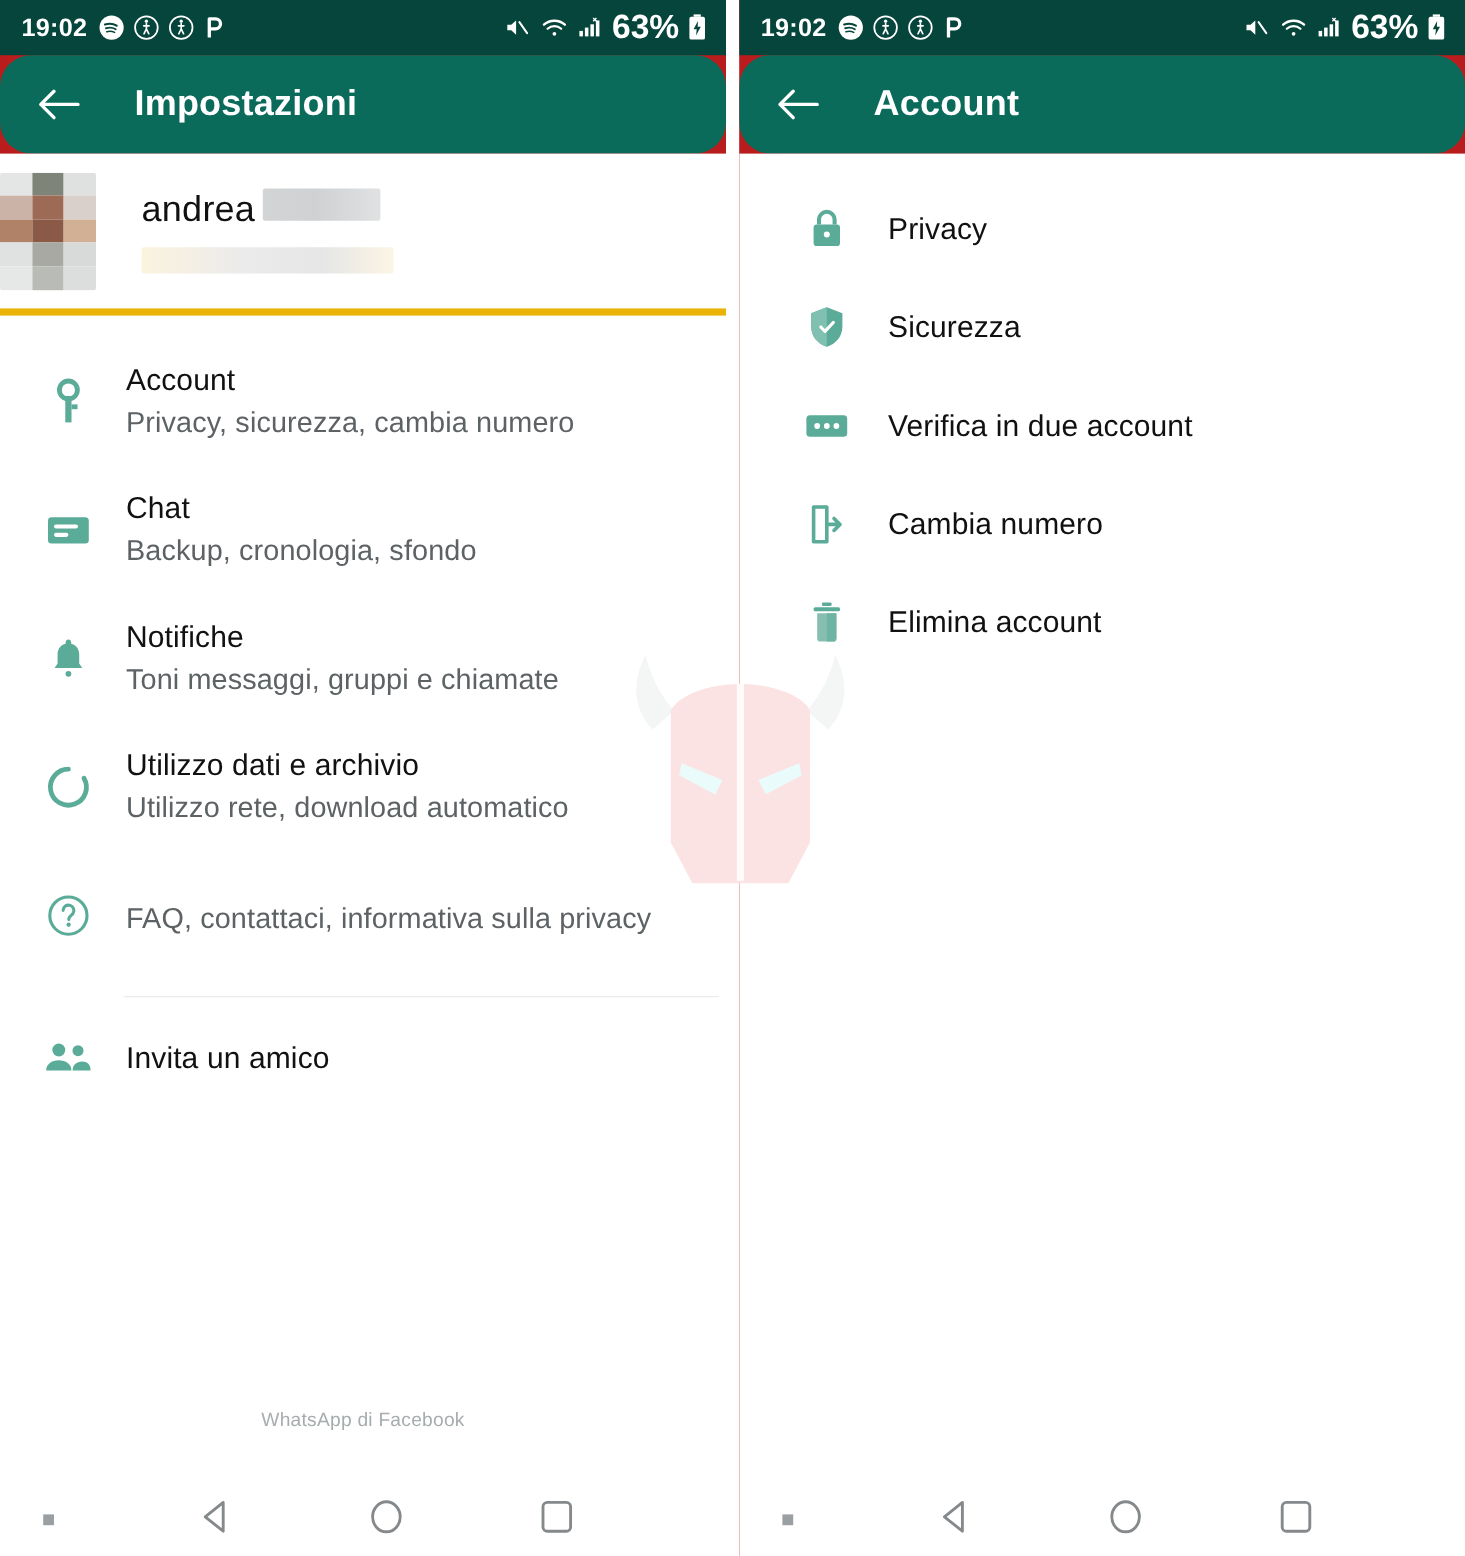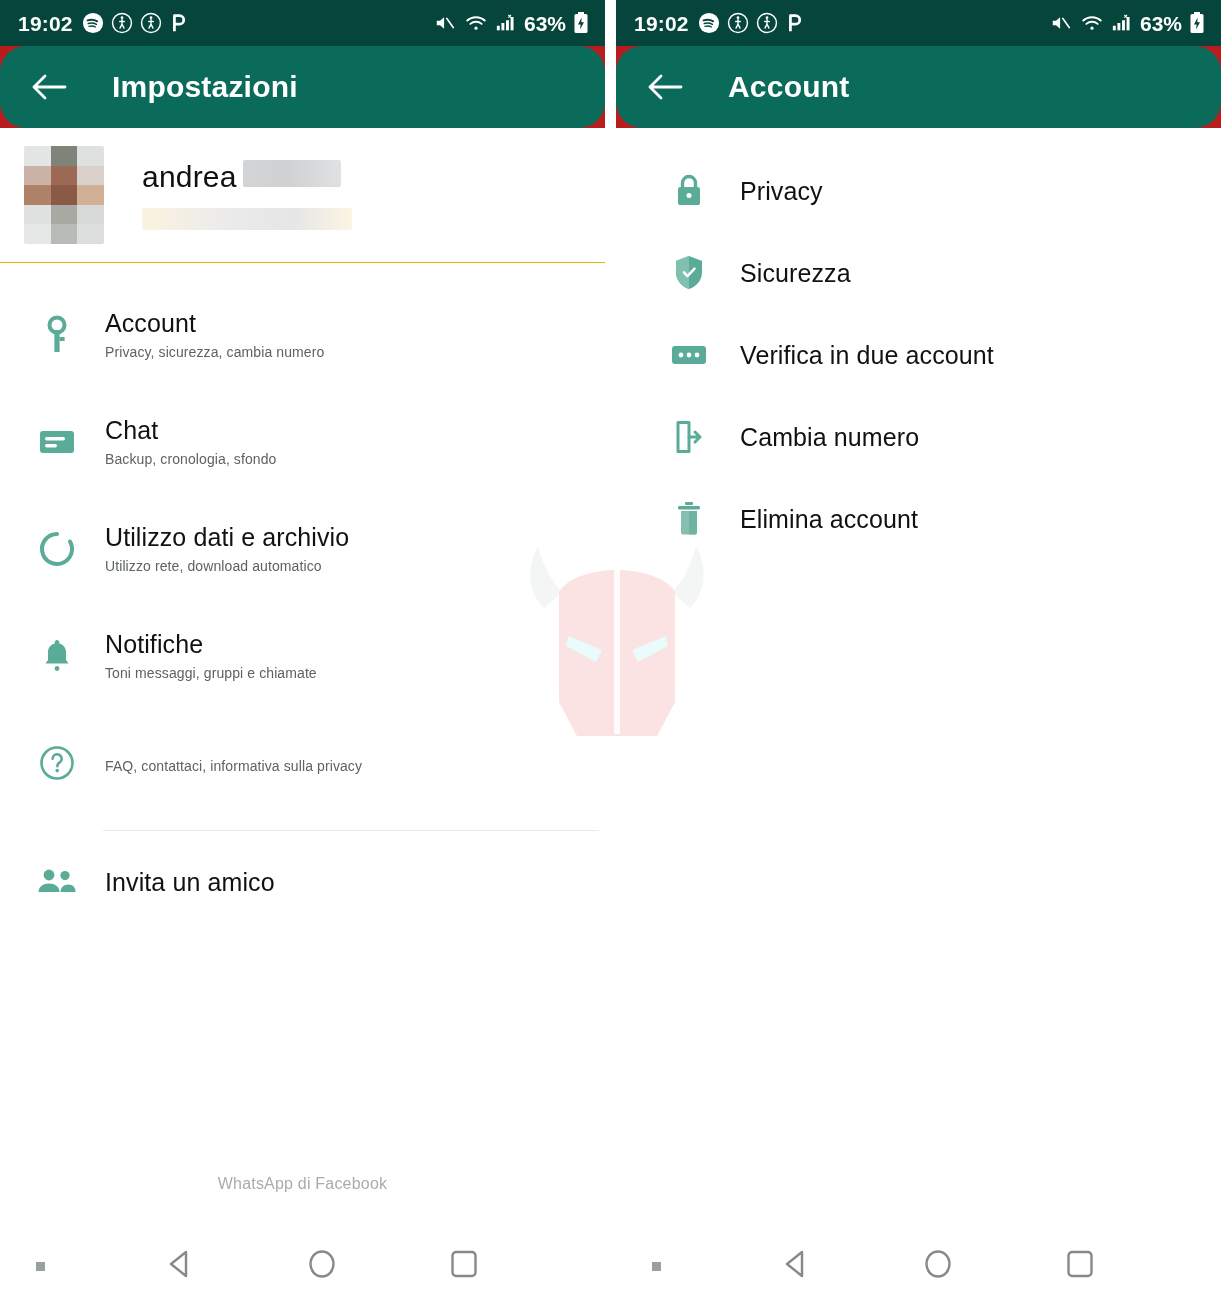--- a/index.html
+++ b/index.html
@@ -50,21 +50,21 @@
     gap: 7px;
   }
   .sb-time {
     font-size: 21px;
     font-weight: bold;
     letter-spacing: .2px;
     line-height: 1;
     margin-right: 2px;
   }
   .sb-pct {
-    font-size: 21px;
+    font-size: 28px;
     font-weight: bold;
     line-height: 1;
   }
   .sb-icon { display: block; }
 
   
   .appbar {
     height: 82px;
     background: #0b6b5b;
     display: flex;
@@ -96,23 +96,22 @@
     flex: 1 1 auto;
     background: #ffffff;
     overflow: hidden;
   }
 
   
   .profile {
     height: 135px;
     display: flex;
     align-items: center;
-    padding-left: 24px;
     box-sizing: border-box;
-    border-bottom: 1px solid #eab308;
+    border-bottom: 6px solid #eab308;
   }
   .avatar {
     width: 80px;
     height: 98px;
     flex: 0 0 auto;
     display: grid;
     grid-template-columns: repeat(3, 1fr);
     grid-template-rows: repeat(5, 1fr);
     border-radius: 2px;
     overflow: hidden;
@@ -172,21 +171,21 @@
     justify-content: center;
   }
   .row-title {
     font-size: 25px;
     color: #111111;
     letter-spacing: .1px;
     line-height: 1.15;
   }
   .row-sub {
     margin-top: 7px;
-    font-size: 14px;
+    font-size: 24px;
     color: #5d6265;
     letter-spacing: .1px;
     line-height: 1.15;
   }
   .divider {
     height: 1px;
     background: #e9ecec;
     margin: 14px 6px 14px 103px;
   }
 
@@ -363,40 +362,40 @@
             </svg>
           </div>
           <div class="row-texts">
             <div class="row-title">Chat</div>
             <div class="row-sub">Backup, cronologia, sfondo</div>
           </div>
         </div>
 
         <div class="row row-two">
           <div class="row-icon">
-            <svg width="38" height="38" viewBox="0 0 38 38">
-              <path d="M19 4a15 15 0 10 13 7.5" fill="none" stroke="#5aab97" stroke-width="4" stroke-linecap="round"></path>
-            </svg>
-          </div>
-          <div class="row-texts">
-            <div class="row-title">Utilizzo dati e archivio</div>
-            <div class="row-sub">Utilizzo rete, download automatico</div>
-          </div>
-        </div>
-
-        <div class="row row-two">
-          <div class="row-icon">
             <svg width="34" height="38" viewBox="0 0 34 38">
               <path d="M17 3c-1.3 0-2.3 1-2.3 2.3v1.2C10.9 7.4 8 10.8 8 15v8l-2.5 3.6h23L26 23v-8c0-4.2-2.9-7.6-6.7-8.5V5.3C19.3 4 18.3 3 17 3z" fill="#5aab97"></path>
               <circle cx="17" cy="31.5" r="2.4" fill="#5aab97"></circle>
             </svg>
           </div>
           <div class="row-texts">
             <div class="row-title">Notifiche</div>
             <div class="row-sub">Toni messaggi, gruppi e chiamate</div>
+          </div>
+        </div>
+
+        <div class="row row-two">
+          <div class="row-icon">
+            <svg width="38" height="38" viewBox="0 0 38 38">
+              <path d="M19 4a15 15 0 10 13 7.5" fill="none" stroke="#5aab97" stroke-width="4" stroke-linecap="round"></path>
+            </svg>
+          </div>
+          <div class="row-texts">
+            <div class="row-title">Utilizzo dati e archivio</div>
+            <div class="row-sub">Utilizzo rete, download automatico</div>
           </div>
         </div>
 
         <div class="row row-two">
           <div class="row-icon">
             <svg width="38" height="38" viewBox="0 0 38 38">
               <circle cx="19" cy="19" r="15.5" fill="none" stroke="#5aab97" stroke-width="2.6"></circle>
               <path d="M14.6 14.6a4.5 4.5 0 118.2 2.7c-1.3 1.6-3 2.2-3.4 4v.9" fill="none" stroke="#5aab97" stroke-width="2.6" stroke-linecap="round"></path>
               <circle cx="19.2" cy="26.6" r="1.8" fill="#5aab97"></circle>
             </svg>

